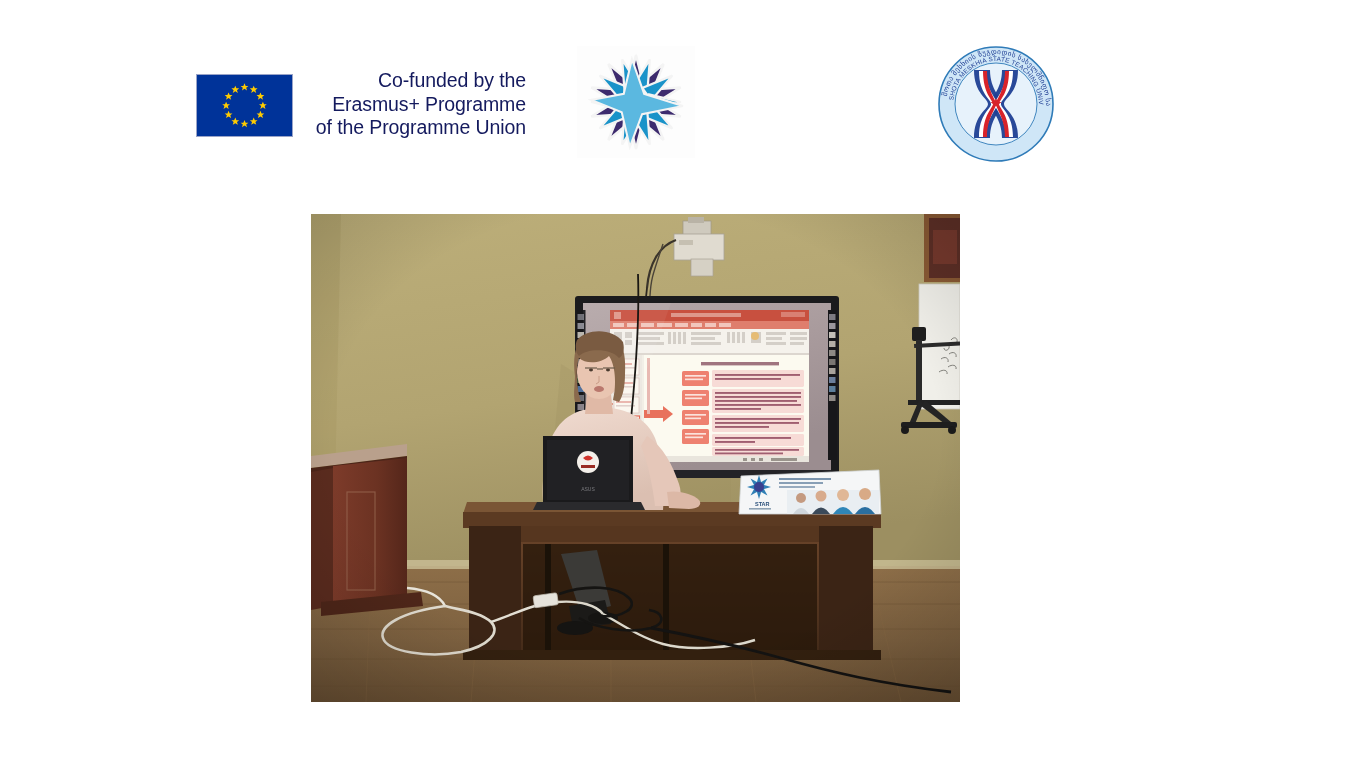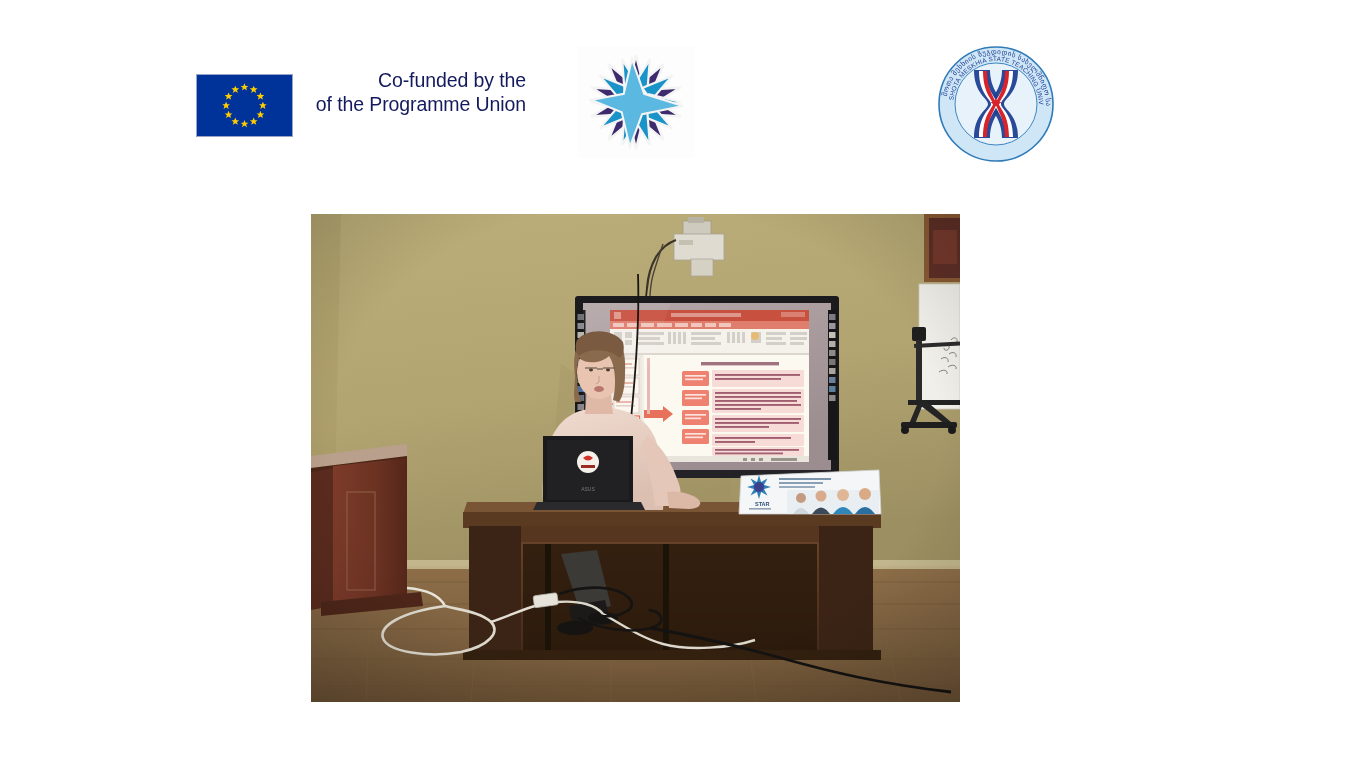--- a/index.html
+++ b/index.html
@@ -91,20 +91,21 @@
                 </g>
               <g transform="rotate(330) translate(0,-19) rotate(-330) scale(1.25)">
                   <polygon points="0,-3.2 0.95,-1.0 3.2,-1.0 1.4,0.5 2.1,2.8 0,1.4 -2.1,2.8 -1.4,0.5 -3.2,-1.0 -0.95,-1.0"></polygon>
                 </g>
             </g>
           </g>
         </svg>
       </div>
       <div class="eu-text">
         <div>Co-funded by the</div>
+        <div>Erasmus+ Programme</div>
         <div>of the Programme Union</div>
       </div>
     </div>
 
     <div class="star-block">
       <svg class="star-svg" viewBox="0 0 100 100">
         <g transform="translate(50,50)">
 
           <g>
             <polygon fill="#f4f4f4" points="0,-48 7.5,-16 0,-16"></polygon>

